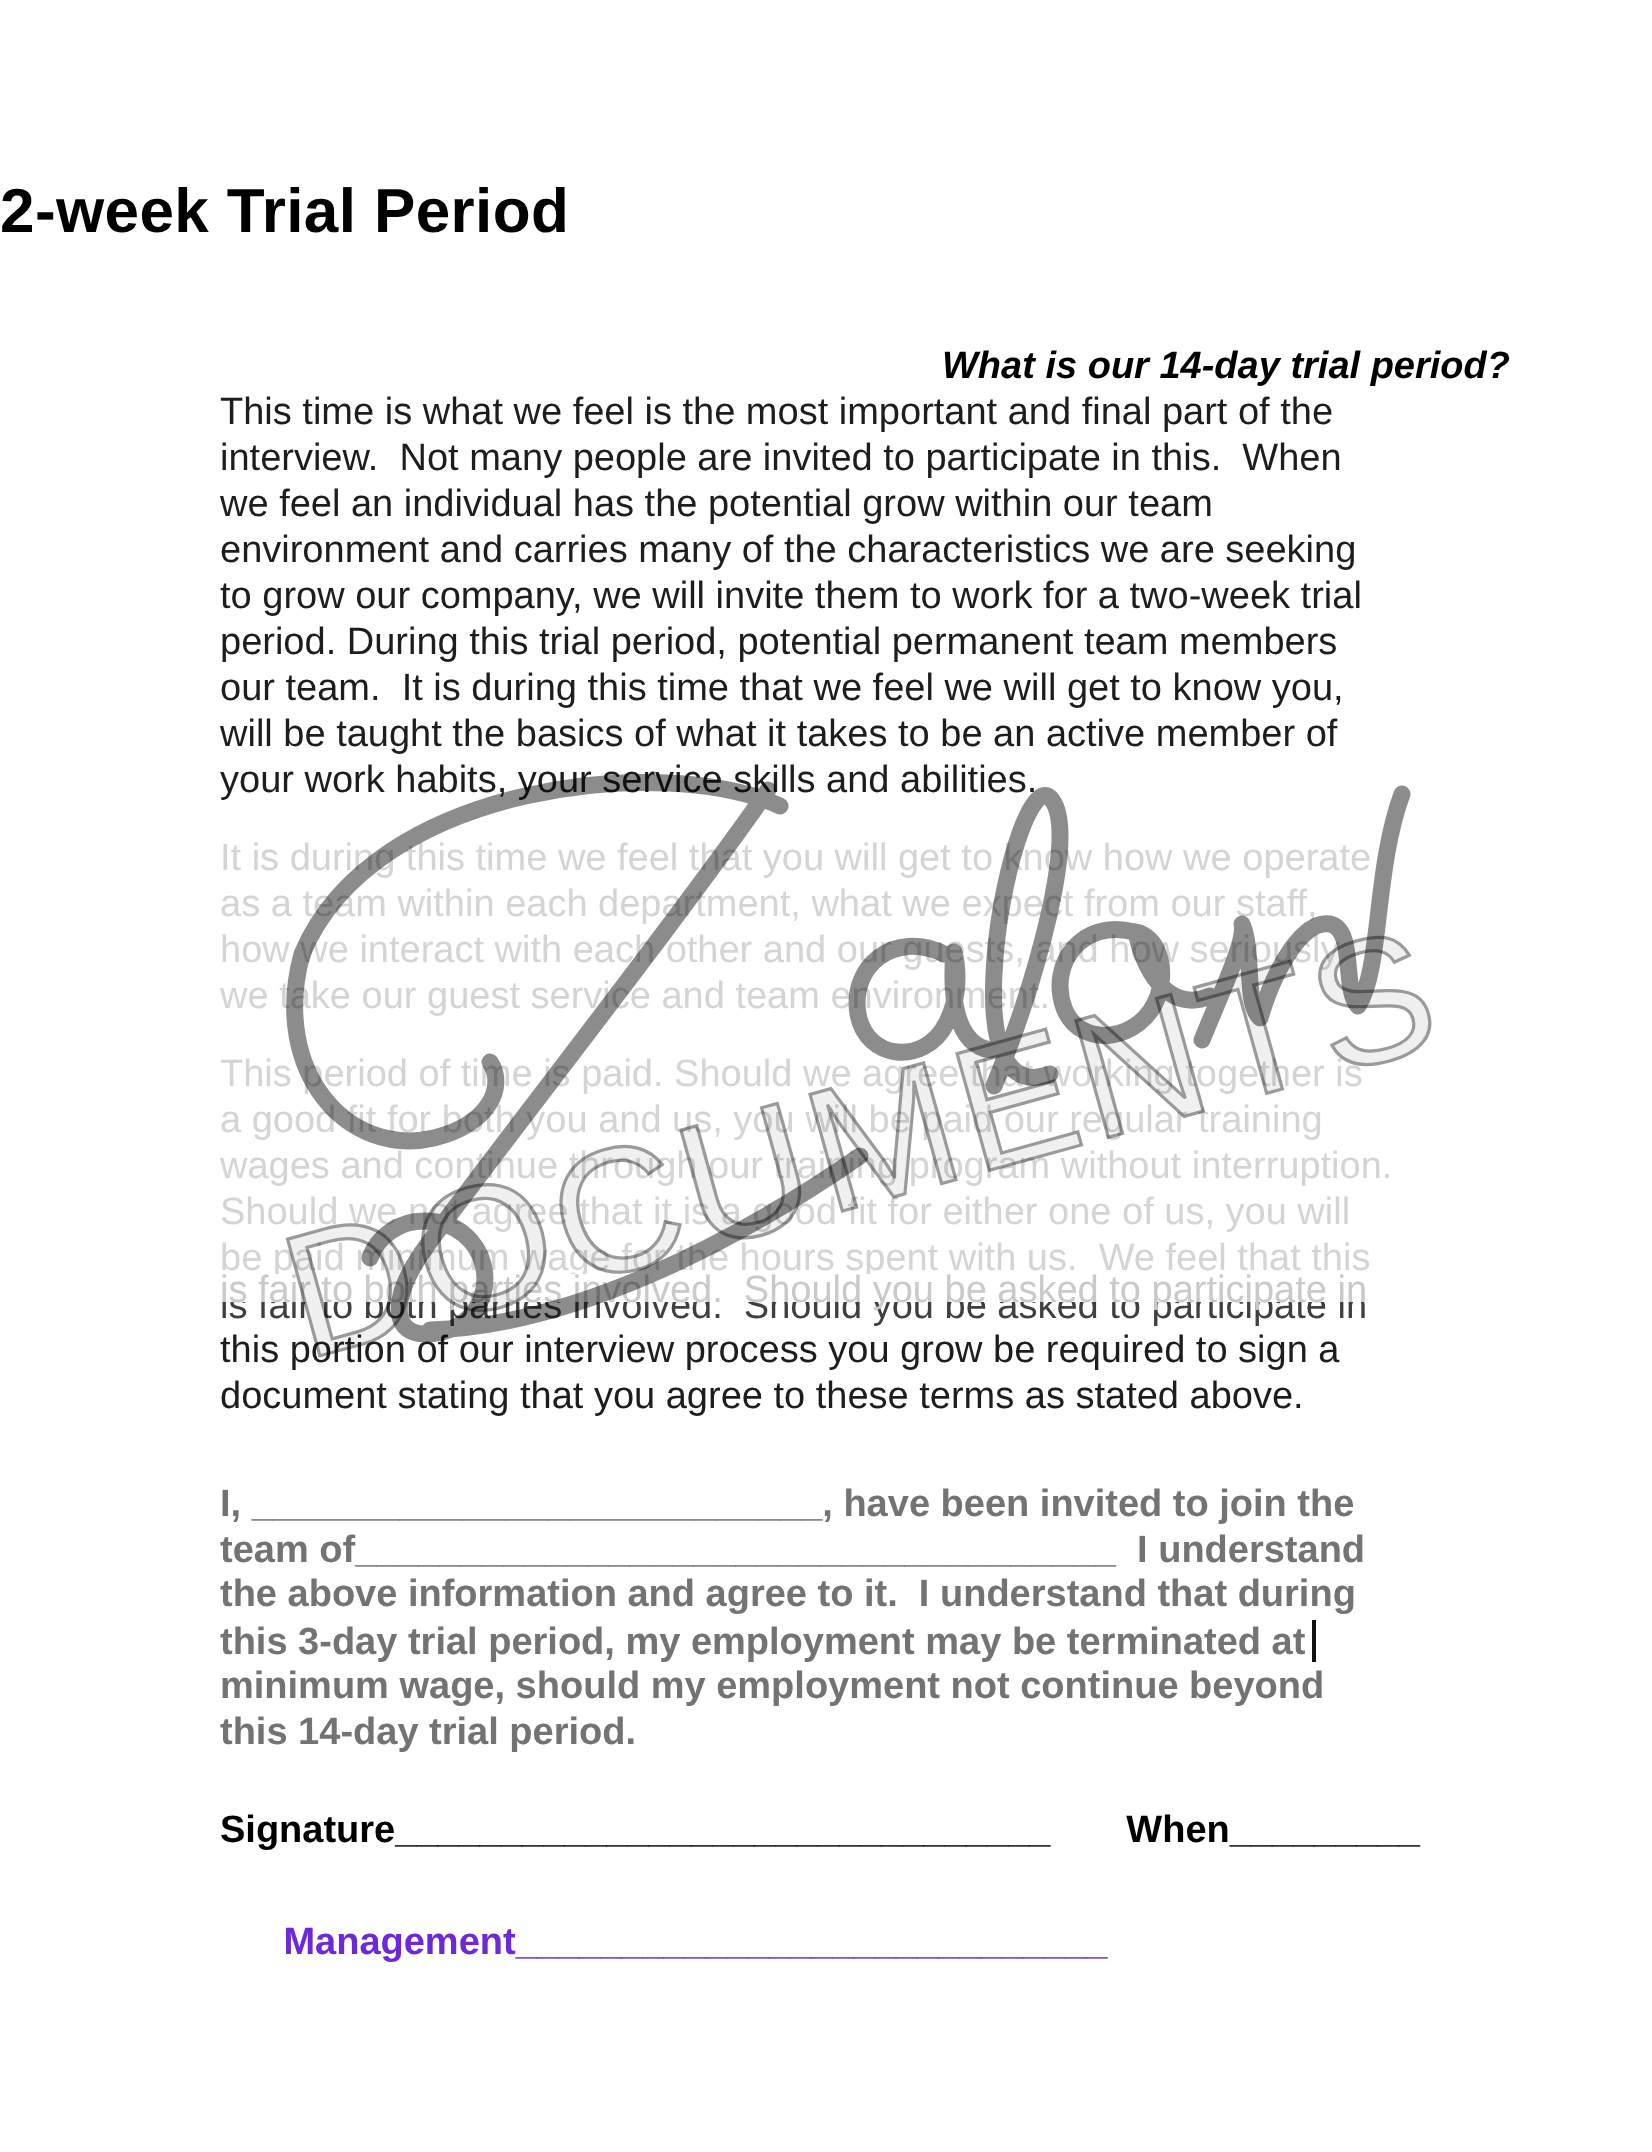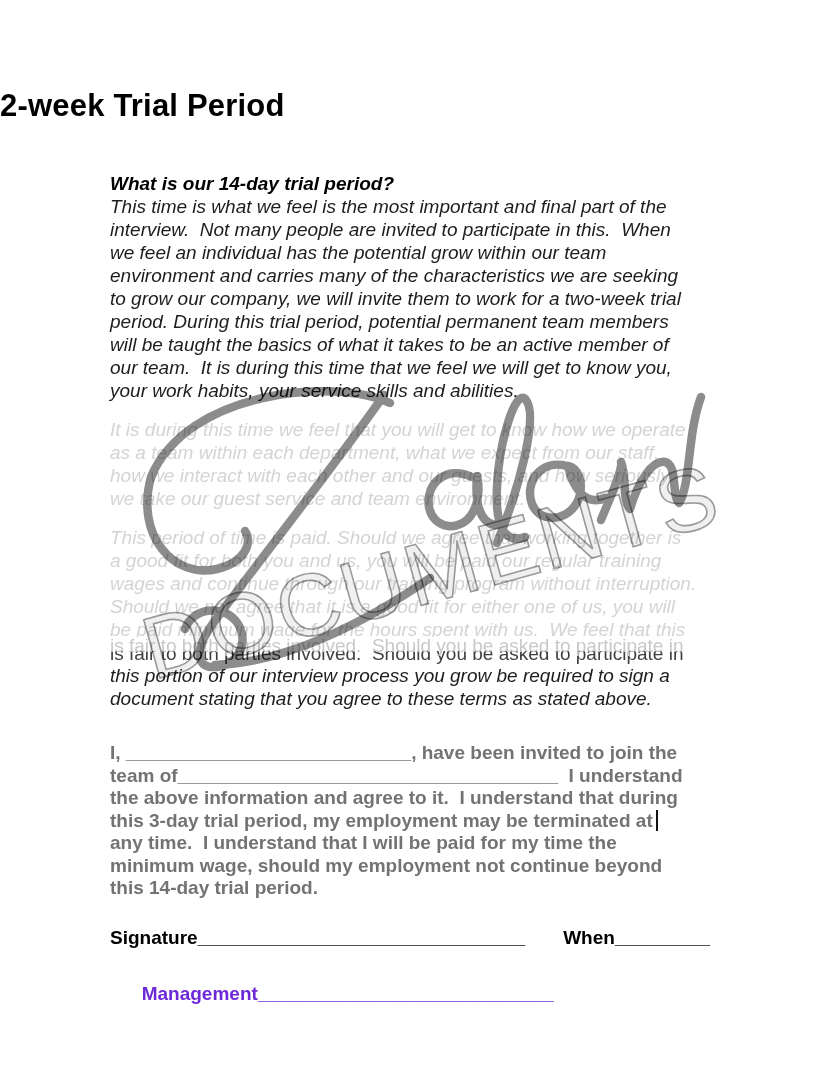--- a/index.html
+++ b/index.html
@@ -8,22 +8,22 @@
     font-family:"Liberation Sans",sans-serif;color:#1d1d1d;
   }
   .title{
     position:absolute;top:88px;left:0;width:100%;text-align:left;
     font-size:31px;font-weight:700;color:#000;letter-spacing:.2px;
   }
   .body{
     position:absolute;left:110px;top:172px;width:645px;
     font-size:19px;line-height:23px;
   }
-  .q-heading{font-weight:700;font-style:italic;color:#000;white-space:pre;}
-  .para{margin:0;font-style:italic;}
+  .q-heading{font-weight:700;font-style:italic;color:#000;white-space:pre;text-align:right;}
+  .para{margin:0;}
   .m16{margin-top:16px;}
   .line{white-space:pre;}
   .faded-line{white-space:pre;color:#d4d4d4;}
   
   .transition-wrap{position:relative;height:23px;}
   .t-dark{position:absolute;left:0;top:1px;color:#3f3f3f;white-space:pre;z-index:1;}
   .t-cover{position:absolute;left:-12px;top:-4px;width:648px;height:14px;background:#fff;z-index:2;}
   .t-ghost{position:absolute;left:0;top:-7px;color:#c9c9c9;white-space:pre;z-index:3;}
   .agreement{margin-top:32px;font-weight:700;color:#737373;line-height:22.5px;}
   .bline{white-space:pre;}
@@ -50,22 +50,22 @@
 
     <div class="q-heading">What is our 14-day trial period?</div>
 
     <div class="para">
         <div class="line">This time is what we feel is the most important and final part of the</div>
         <div class="line">interview.  Not many people are invited to participate in this.  When</div>
         <div class="line">we feel an individual has the potential grow within our team</div>
         <div class="line">environment and carries many of the characteristics we are seeking</div>
         <div class="line">to grow our company, we will invite them to work for a two-week trial</div>
         <div class="line">period. During this trial period, potential permanent team members</div>
+        <div class="line">our team.  It is during this time that we feel we will get to know you,</div>
         <div class="line">will be taught the basics of what it takes to be an active member of</div>
-        <div class="line">our team.  It is during this time that we feel we will get to know you,</div>
         <div class="line">your work habits, your service skills and abilities.</div>
       </div>
 
     <div class="para m16">
         <div class="faded-line">It is during this time we feel that you will get to know how we operate</div>
         <div class="faded-line">as a team within each department, what we expect from our staff,</div>
         <div class="faded-line">how we interact with each other and our guests, and how seriously</div>
         <div class="faded-line">we take our guest service and team environment.</div>
       </div>
 
@@ -86,21 +86,20 @@
     <div class="para">
         <div class="line">this portion of our interview process you grow be required to sign a</div>
         <div class="line">document stating that you agree to these terms as stated above.</div>
       </div>
 
     <div class="agreement">
       <div class="bline">I, ___________________________, have been invited to join the</div>
       <div class="bline">team of____________________________________  I understand</div>
       <div class="bline">the above information and agree to it.  I understand that during</div>
       <div class="bline"><span>this 3-day trial period, my employment may be terminated at</span><span class="caret"></span></div>
-      <div class="bline">any time.  I understand that I will be paid for my time the</div>
       <div class="bline">minimum wage, should my employment not continue beyond</div>
       <div class="bline">this 14-day trial period.</div>
     </div>
 
     <div class="sig-row">
       <span><span>Signature</span><span>_______________________________</span></span>
       <span><span>When</span><span>_________</span></span>
     </div>
 
     <div class="mgmt-row">

